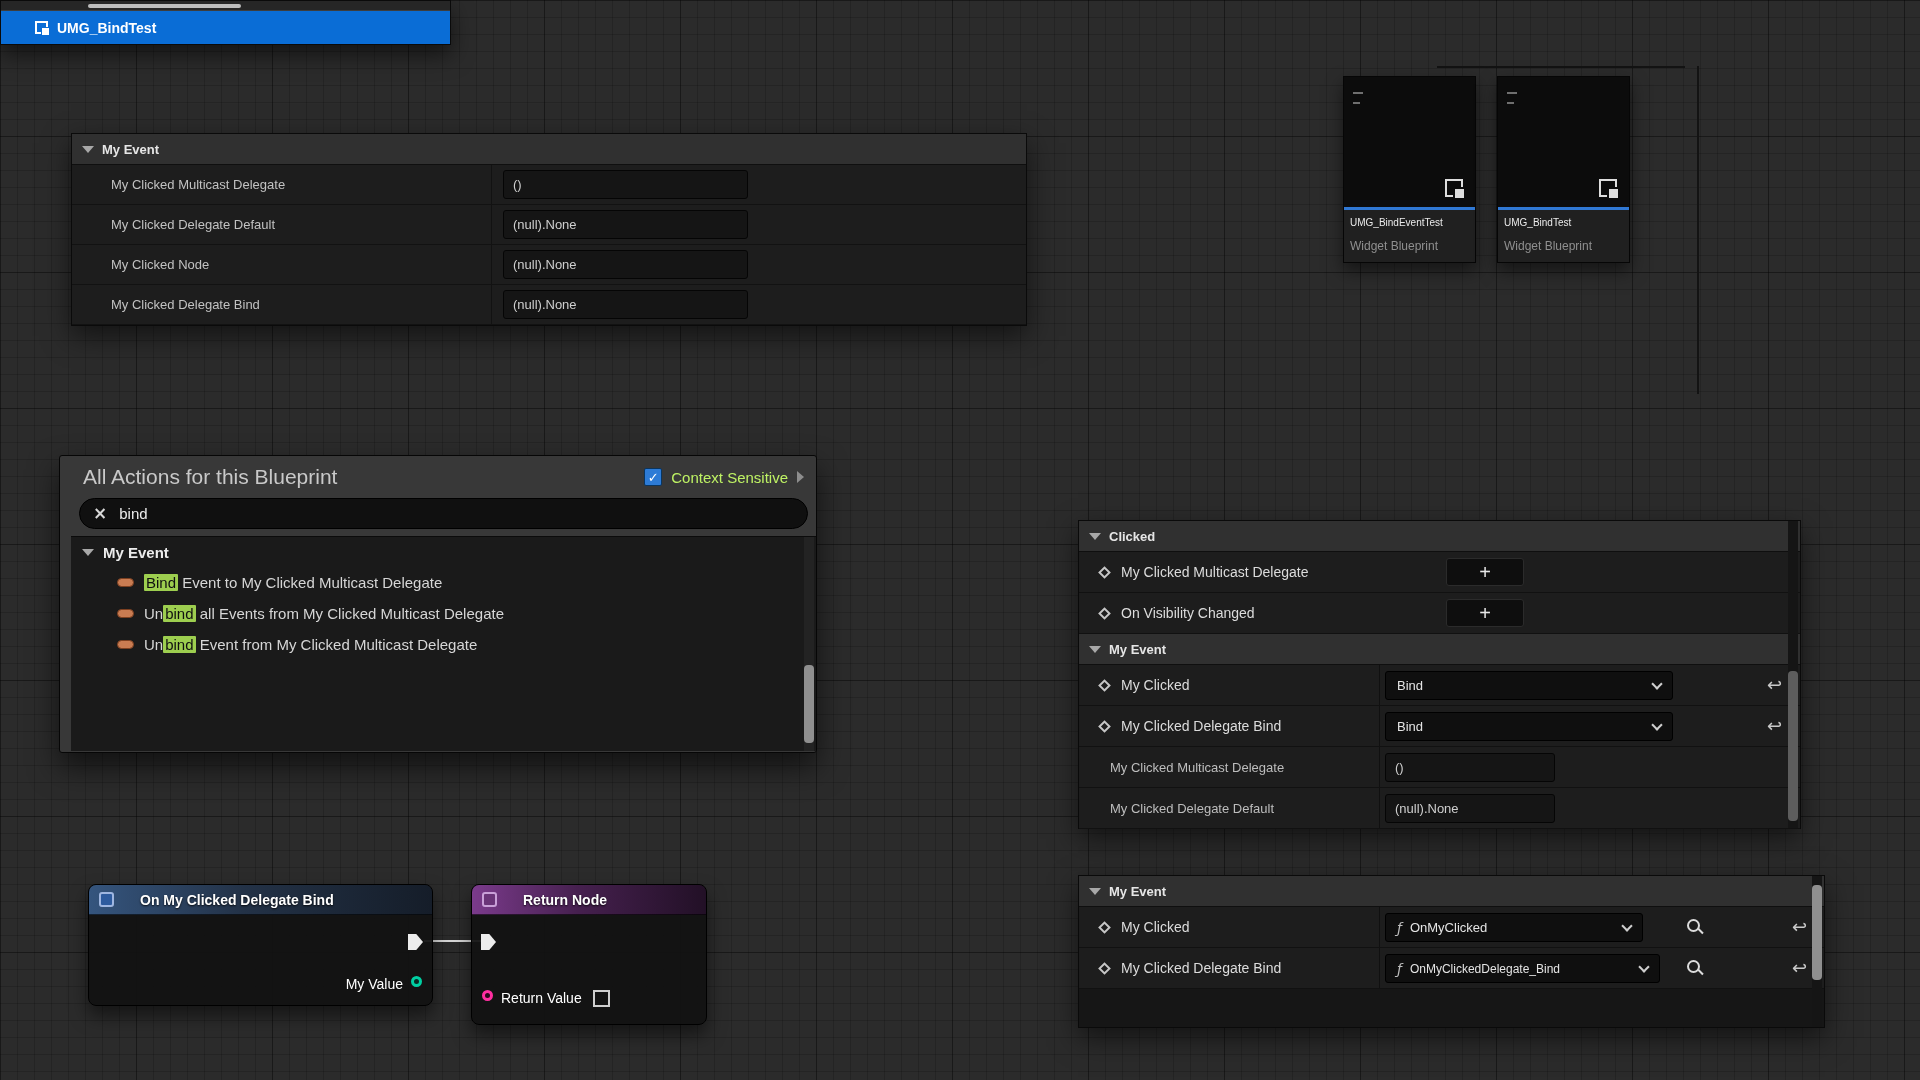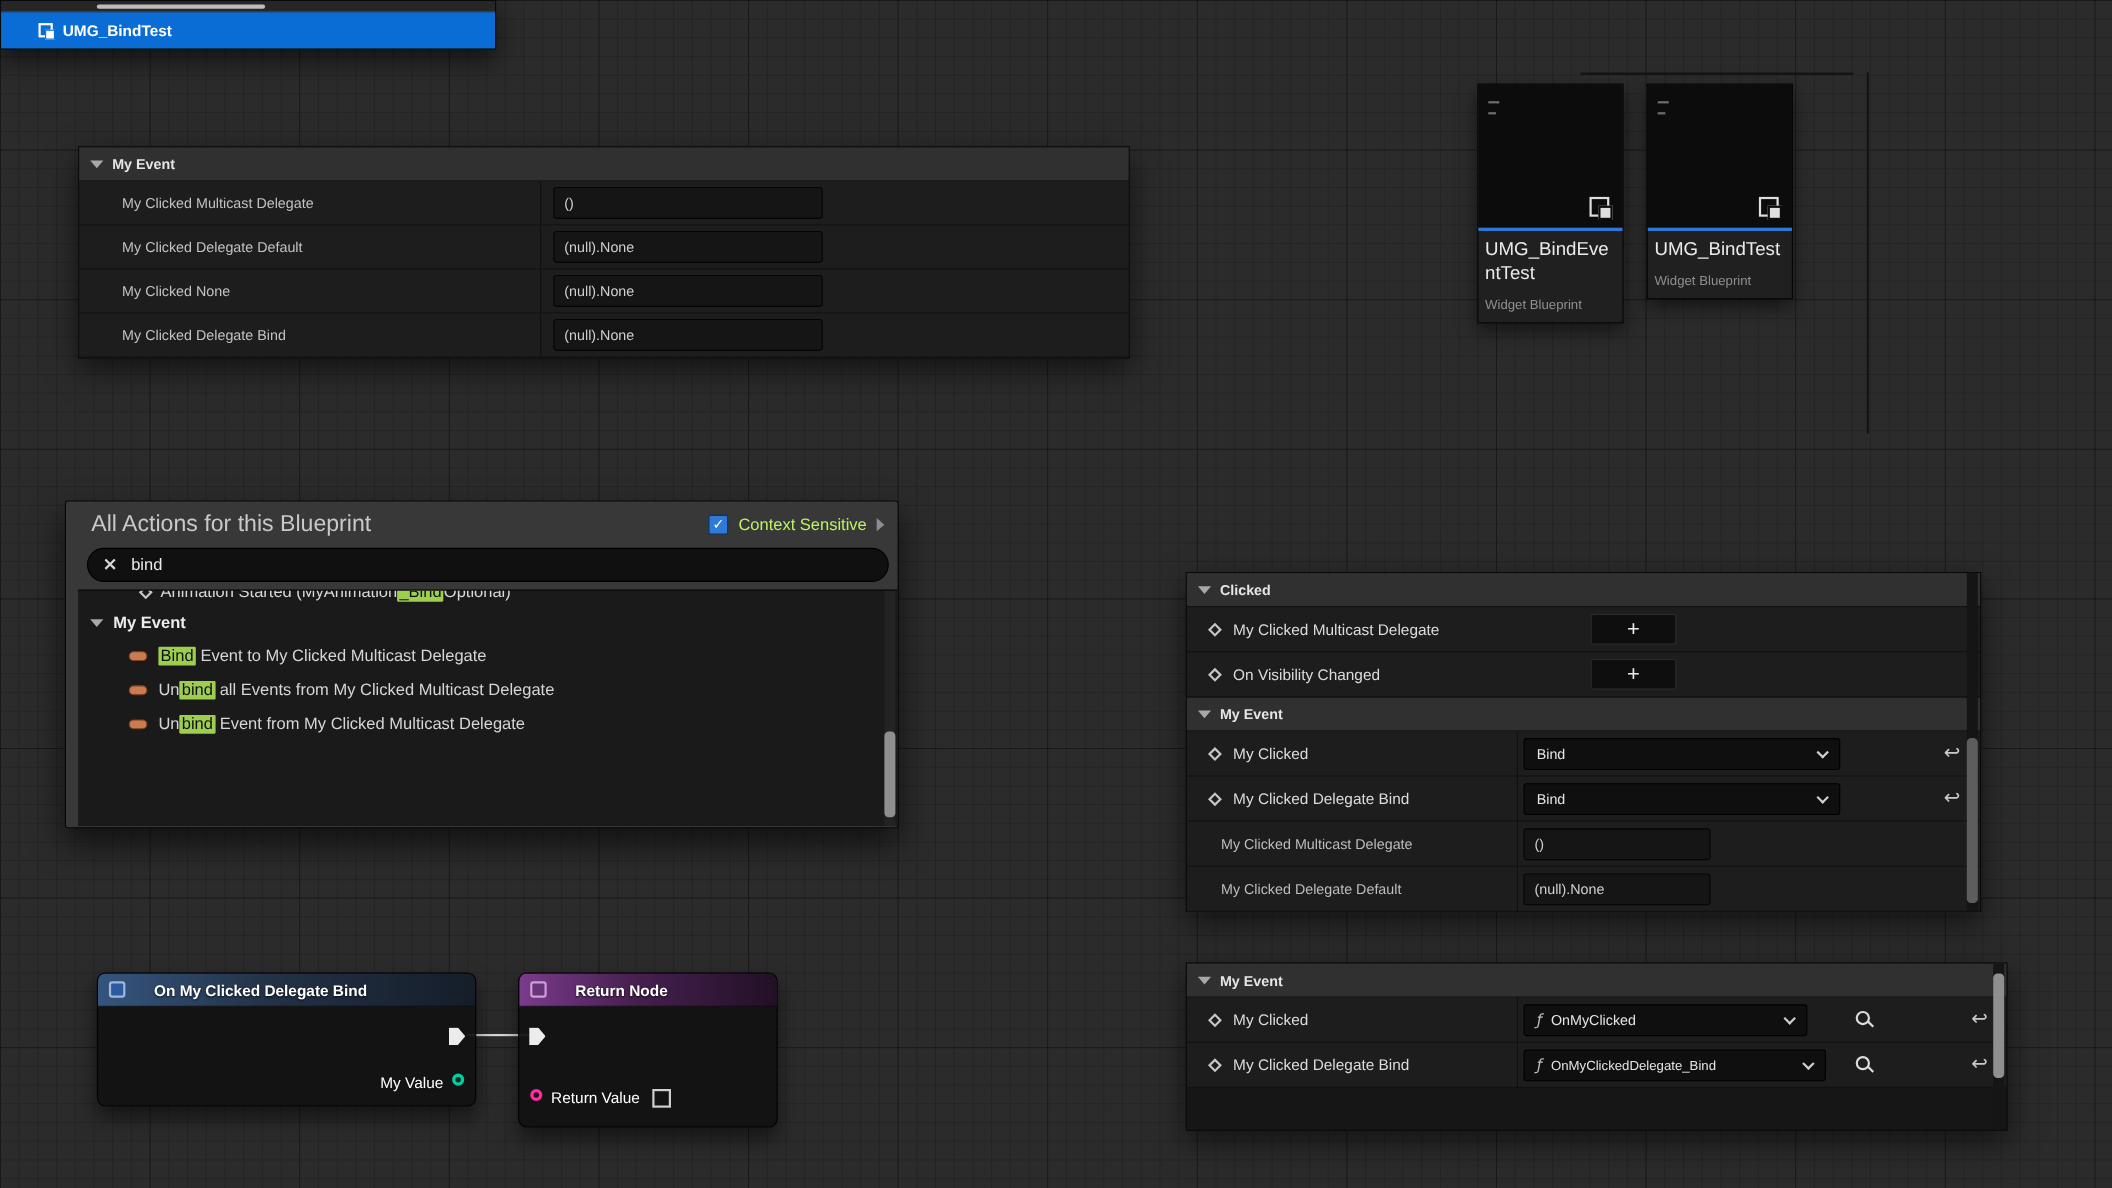--- a/index.html
+++ b/index.html
@@ -51,21 +51,21 @@
   .list-track { position:absolute; right:2px; top:0; width:10px; height:100%; background:#232323; }
   .list-thumb { position:absolute; right:2px; top:128px; width:10px; height:78px; background:#8f8f8f; border-radius:4px; }
 
   
   .deco-line { position:absolute; background:#131313; }
   .asset-card { position:absolute; top:76px; width:133px; background:#202020; border:1px solid #060606; box-shadow:0 8px 16px rgba(0,0,0,.5); }
   .thumb { position:relative; height:133px; background:#0c0c0c; border-bottom:3px solid #3078d4; }
   .dash { position:absolute; height:2px; background:#6f6f6f; }
   .umg-icon { position:absolute; right:12px; bottom:10px; width:18px; height:18px; border:2px solid #dedede; }
   .umg-icon::after { content:""; position:absolute; right:-5px; bottom:-5px; width:9px; height:9px; background:#dedede; border:2px solid #0c0c0c; }
-  .asset-name { padding:6px 6px 2px; font-size:17px; color:#eaeaea; line-height:1.3; word-break:break-all; }
+  .asset-name { padding:6px 6px 2px; font-size:10px; color:#eaeaea; line-height:1.3; word-break:break-all; }
   .asset-type { padding:8px 6px 9px; font-size:12px; color:#8f8f8f; }
 
   
   .hier { left:1333px; top:477px; width:451px; background:#1a1a1a; border:1px solid #0a0a0a; box-shadow:0 10px 22px rgba(0,0,0,.55); }
   .hier-peek { position:relative; height:10px; background:#262626; border-bottom:1px solid #3d3d3d; }
   .hier-peek-bar { position:absolute; left:87px; top:3px; width:153px; height:4px; background:#bdbdbd; border-radius:2px; }
   .hier-root { display:flex; align-items:center; gap:9px; height:31px; padding-left:12px; background:#1f1f1f; font-size:14px; font-weight:bold; color:#ececec; border-bottom:1px solid #101010; }
   .hier-sel { display:flex; align-items:center; gap:9px; height:33px; padding-left:34px; background:#0a6dd6; color:#fff; font-size:14px; font-weight:bold; }
   .umg-mini { position:relative; width:13px; height:13px; border:2px solid #fff; flex:none; }
   .umg-mini::after { content:""; position:absolute; right:-4px; bottom:-4px; width:7px; height:7px; background:#fff; border:1px solid #0a6dd6; }
@@ -123,21 +123,21 @@
   </div>
   <div class="drow">
     <div class="lbl">My Clicked Multicast Delegate</div>
     <div class="vbox">()</div>
   </div>
   <div class="drow">
     <div class="lbl">My Clicked Delegate Default</div>
     <div class="vbox">(null).None</div>
   </div>
   <div class="drow">
-    <div class="lbl">My Clicked None</div>
+    <div class="lbl">My Clicked Node</div>
     <div class="vbox">(null).None</div>
   </div>
   <div class="drow">
     <div class="lbl">My Clicked Delegate Bind</div>
     <div class="vbox">(null).None</div>
   </div>
 </div>
 
 <div class="panel actions">
   <div class="actions-header">
@@ -148,24 +148,20 @@
         </span>
       <span class="cs-label">Context Sensitive</span>
       <span class="tri-right"></span>
     </span>
   </div>
   <div class="search-pill">
     <span class="x-icon">×</span>
     <span class="search-text">bind</span>
   </div>
   <div class="actions-list">
-    <div class="clipped-row">
-      <span class="diamond"></span>
-      <span><span>Animation Started (MyAnimation</span><span class="hl">_Bind</span><span>Optional)</span></span>
-    </div>
     <div class="list-cat">
       <span class="tri-down"></span>
       <span>My Event</span>
     </div>
     <div class="list-item">
       <span class="delegate-icon"></span>
       <span><span></span><span class="hl">Bind</span><span> Event to My Clicked Multicast Delegate</span></span>
     </div>
     <div class="list-item">
       <span class="delegate-icon"></span>

